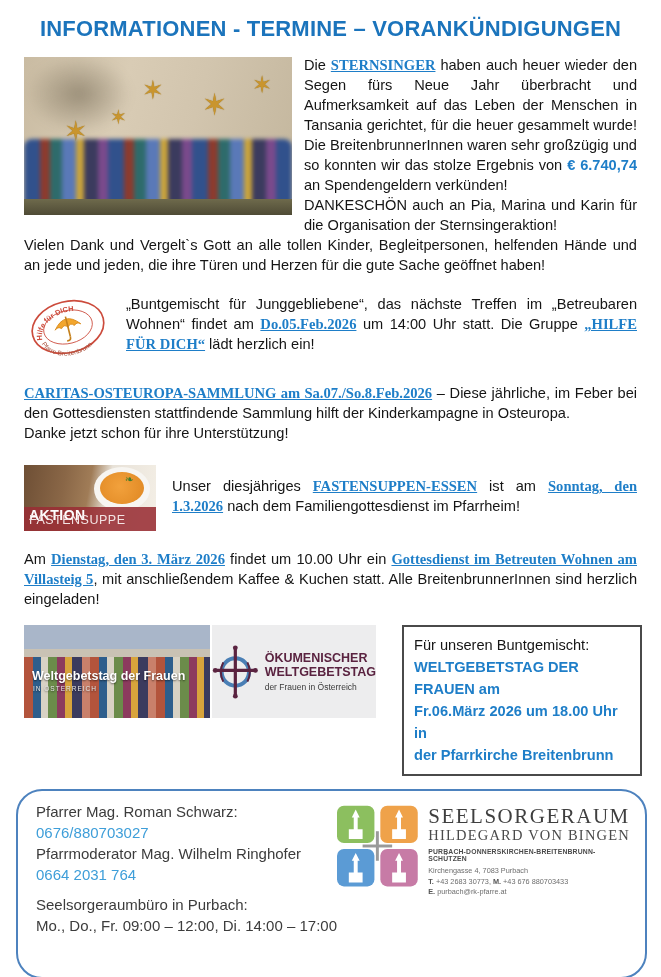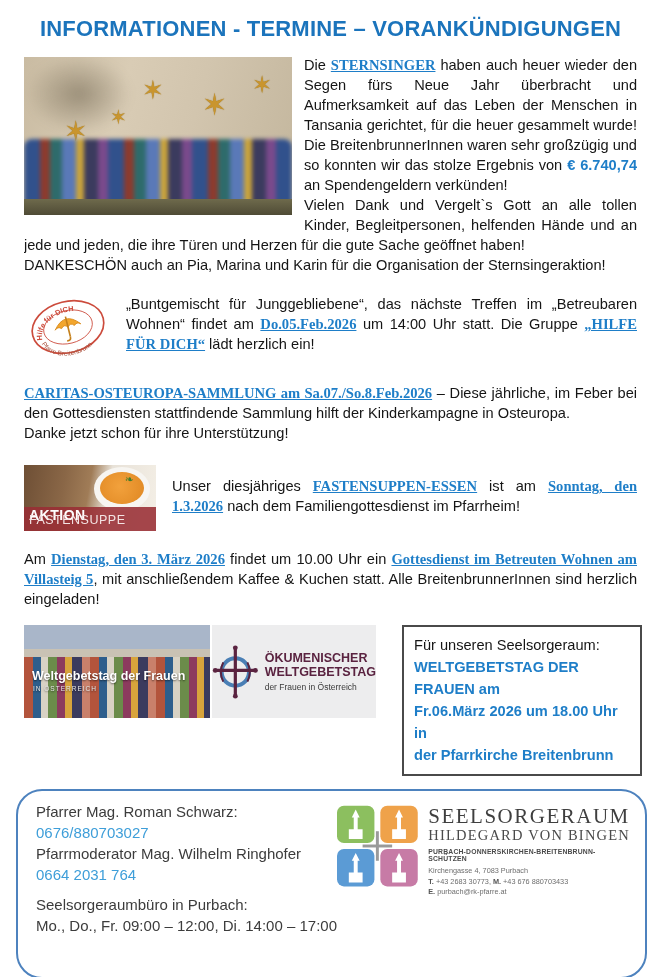--- a/index.html
+++ b/index.html
@@ -95,22 +95,22 @@
         <div class="shadow"></div>
         <span class="star" style="left:118px;top:18px;font-size:26px;">✶</span>
         <span class="star" style="left:178px;top:30px;font-size:30px;">✶</span>
         <span class="star" style="left:228px;top:14px;font-size:24px;">✶</span>
         <span class="star" style="left:40px;top:58px;font-size:28px;">✶</span>
         <span class="star" style="left:86px;top:48px;font-size:20px;">✶</span>
         <div class="crowd"></div>
         <div class="grass"></div>
       </div>
       <p class="body"><span>Die </span><span class="lnk">STERNSINGER</span><span> haben auch heuer wieder den Segen fürs Neue Jahr überbracht und Aufmerksamkeit auf das Leben der Menschen in Tansania gerichtet, für die heuer gesammelt wurde! Die BreitenbrunnerInnen waren sehr großzügig und so konnten wir das stolze Ergebnis von </span><span class="blue-b">€ 6.740,74</span><span> an Spendengeldern verkünden!</span></p>
+      <p class="body">DANKESCHÖN auch an Pia, Marina und Karin für die Organisation der Sternsingeraktion!</p>
       <p class="body">Vielen Dank und Vergelt`s Gott an alle tollen Kinder, Begleitpersonen, helfenden Hände und an jede und jeden, die ihre Türen und Herzen für die gute Sache geöffnet haben!</p>
-      <p class="body">DANKESCHÖN auch an Pia, Marina und Karin für die Organisation der Sternsingeraktion!</p>
     </div>
 
     <div class="sec" style="margin-top:19px;">
       <svg class="stamp" viewBox="0 0 100 80">
         <defs>
           <path id="arcTop" d="M 16,48 A 36,26 0 0 1 84,36"></path>
           <path id="arcBot" d="M 14,52 A 36,26 0 0 0 86,44"></path>
         </defs>
         <g transform="rotate(-14 50 40)">
           <ellipse cx="50" cy="40" rx="44" ry="31" fill="none" stroke="#cc4b3c" stroke-width="2"></ellipse>
@@ -164,21 +164,21 @@
           <path d="M 14,24 q -6,12 0,24" fill="none" stroke="#5a2340" stroke-width="2.5"></path>
           <path d="M 44,24 q 6,12 0,24" fill="none" stroke="#5a2340" stroke-width="2.5"></path>
         </svg>
         <div class="txt">
           <div class="l1">ÖKUMENISCHER</div>
           <div class="l1">WELTGEBETSTAG</div>
           <div class="l3">der Frauen in Österreich</div>
         </div>
       </div>
       <div class="wgt-box">
-        <div class="b1">Für unseren Seelsorgeraum:</div>
+        <div class="b1">Für unseren Buntgemischt:</div>
         <div class="b2">WELTGEBETSTAG DER FRAUEN am</div>
         <div class="b2">Fr.06.März 2026 um 18.00 Uhr in</div>
         <div class="b2">der Pfarrkirche Breitenbrunn</div>
       </div>
     </div>
   </div>
 
   <div class="footer-box">
     <div class="footer-top">
       <div class="contacts">

